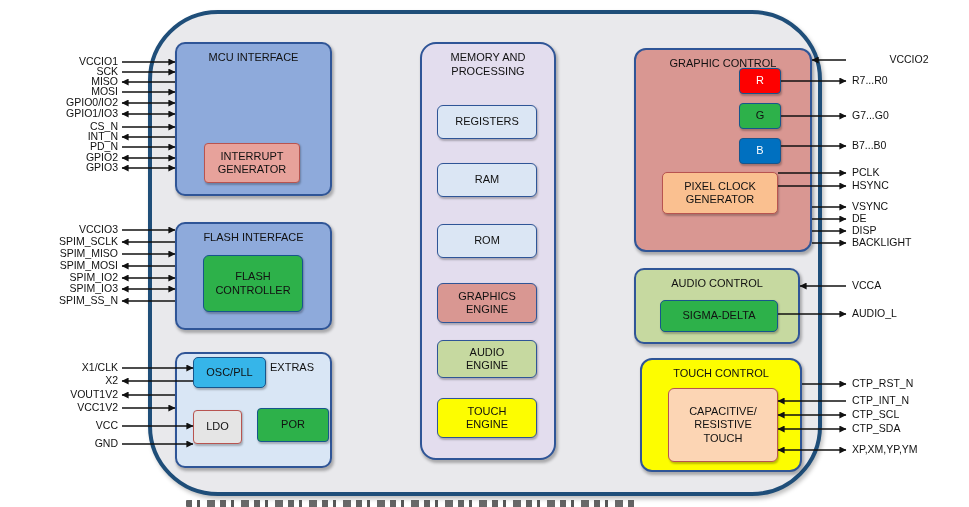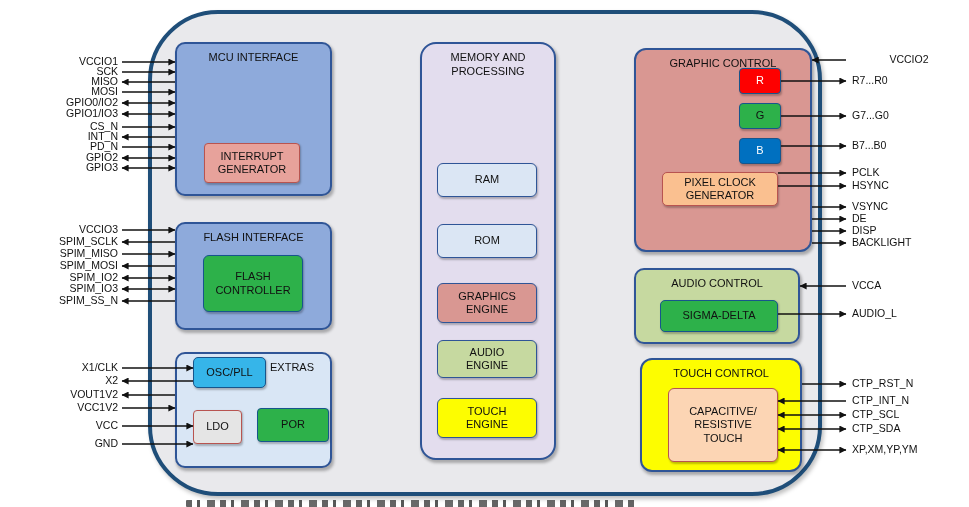--- a/index.html
+++ b/index.html
@@ -125,32 +125,33 @@
     <div class="group" style="left: 640px; top: 358px; width: 162px; height: 114px; background: rgb(253, 253, 0); border-color: rgb(47, 85, 151); border-radius: 12px;">
       <div class="gtitle">TOUCH CONTROL</div>
     </div>
     <div class="node" style="left: 204px; top: 143px; width: 96px; height: 40px; background: rgb(231, 162, 155); border-color: rgb(184, 84, 80); border-radius: 4px;">INTERRUPT
 GENERATOR</div>
     <div class="node" style="left: 203px; top: 255px; width: 100px; height: 57px; background: rgb(45, 177, 74); border-color: rgb(23, 85, 140); border-radius: 6px;">FLASH
 CONTROLLER</div>
     <div class="node" style="left: 193px; top: 357px; width: 73px; height: 31px; background: rgb(54, 181, 233); border-color: rgb(23, 85, 140); border-radius: 5px;">OSC/PLL</div>
     <div class="node" style="left: 193px; top: 410px; width: 49px; height: 34px; background: #e5e5e5; border-color: rgb(184, 84, 80); border-radius: 4px;">LDO</div>
     <div class="node" style="left: 257px; top: 408px; width: 72px; height: 34px; background: rgb(45, 177, 74); border-color: rgb(23, 85, 140); border-radius: 4px;">POR</div>
+    <div class="node" style="left: 437px; top: 105px; width: 100px; height: 34px; background: rgb(219, 230, 244); border-color: rgb(47, 85, 151); border-radius: 6px;">REGISTERS</div>
     <div class="node" style="left: 437px; top: 163px; width: 100px; height: 34px; background: rgb(219, 230, 244); border-color: rgb(47, 85, 151); border-radius: 6px;">RAM</div>
     <div class="node" style="left: 437px; top: 224px; width: 100px; height: 34px; background: rgb(219, 230, 244); border-color: rgb(47, 85, 151); border-radius: 6px;">ROM</div>
     <div class="node" style="left: 437px; top: 283px; width: 100px; height: 40px; background: rgb(217, 151, 146); border-color: rgb(47, 85, 151); border-radius: 6px;">GRAPHICS
 ENGINE</div>
     <div class="node" style="left: 437px; top: 340px; width: 100px; height: 38px; background: rgb(198, 217, 160); border-color: rgb(47, 85, 151); border-radius: 6px;">AUDIO
 ENGINE</div>
     <div class="node" style="left: 437px; top: 398px; width: 100px; height: 40px; background: rgb(253, 253, 0); border-color: rgb(47, 85, 151); border-radius: 6px;">TOUCH
 ENGINE</div>
     <div class="node" style="left: 739px; top: 68px; width: 42px; height: 26px; background: rgb(254, 0, 0); border-color: rgb(23, 85, 140); border-radius: 4px; color: rgb(255, 255, 255);">R</div>
     <div class="node" style="left: 739px; top: 103px; width: 42px; height: 26px; background: rgb(45, 177, 74); border-color: rgb(23, 85, 140); border-radius: 4px;">G</div>
     <div class="node" style="left: 739px; top: 138px; width: 42px; height: 26px; background: rgb(0, 112, 192); border-color: rgb(23, 85, 140); border-radius: 4px; color: rgb(255, 255, 255);">B</div>
-    <div class="node" style="left: 662px; top: 172px; width: 116px; height: 34px; background: rgb(250, 192, 144); border-color: rgb(184, 84, 80); border-radius: 5px;">PIXEL CLOCK
+    <div class="node" style="left: 662px; top: 172px; width: 116px; height: 42px; background: rgb(250, 192, 144); border-color: rgb(184, 84, 80); border-radius: 5px;">PIXEL CLOCK
 GENERATOR</div>
     <div class="node" style="left: 660px; top: 300px; width: 118px; height: 32px; background: rgb(45, 177, 74); border-color: rgb(23, 85, 140); border-radius: 5px;">SIGMA-DELTA</div>
     <div class="node" style="left: 668px; top: 388px; width: 110px; height: 74px; background: rgb(252, 213, 180); border-color: rgb(184, 84, 80); border-radius: 6px;">CAPACITIVE/
 RESISTIVE
 TOUCH</div>
     <div class="pin left" style="top: 56px;">VCCIO1</div>
     <div class="pin left" style="top: 66px;">SCK</div>
     <div class="pin left" style="top: 76px;">MISO</div>
     <div class="pin left" style="top: 86px;">MOSI</div>
     <div class="pin left" style="top: 97px;">GPIO0/IO2</div>

